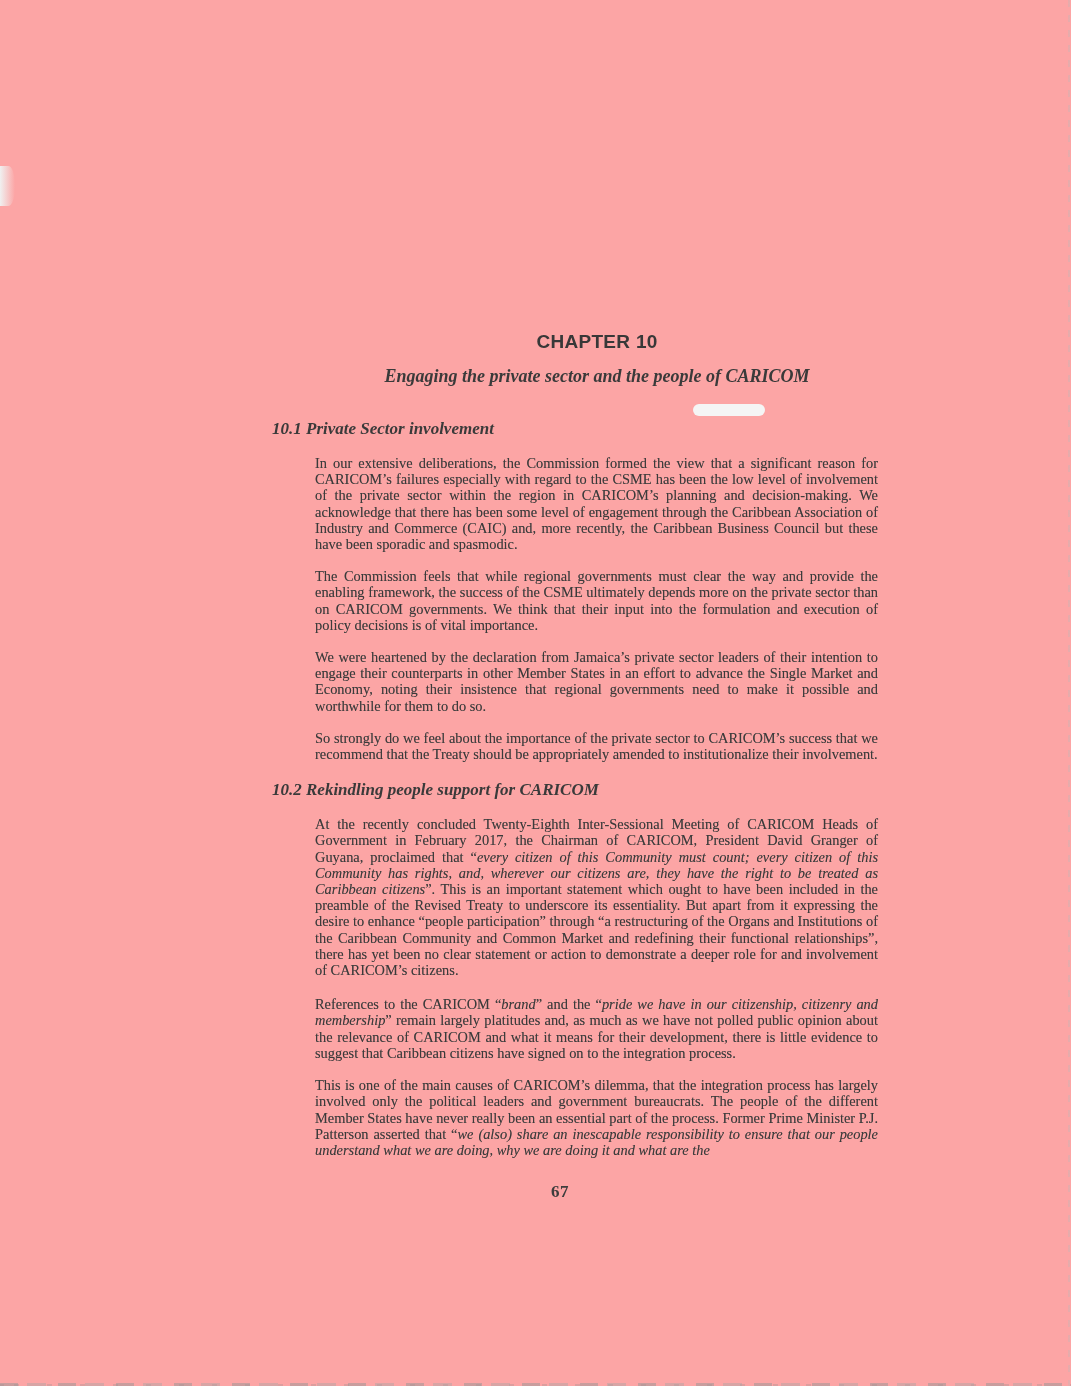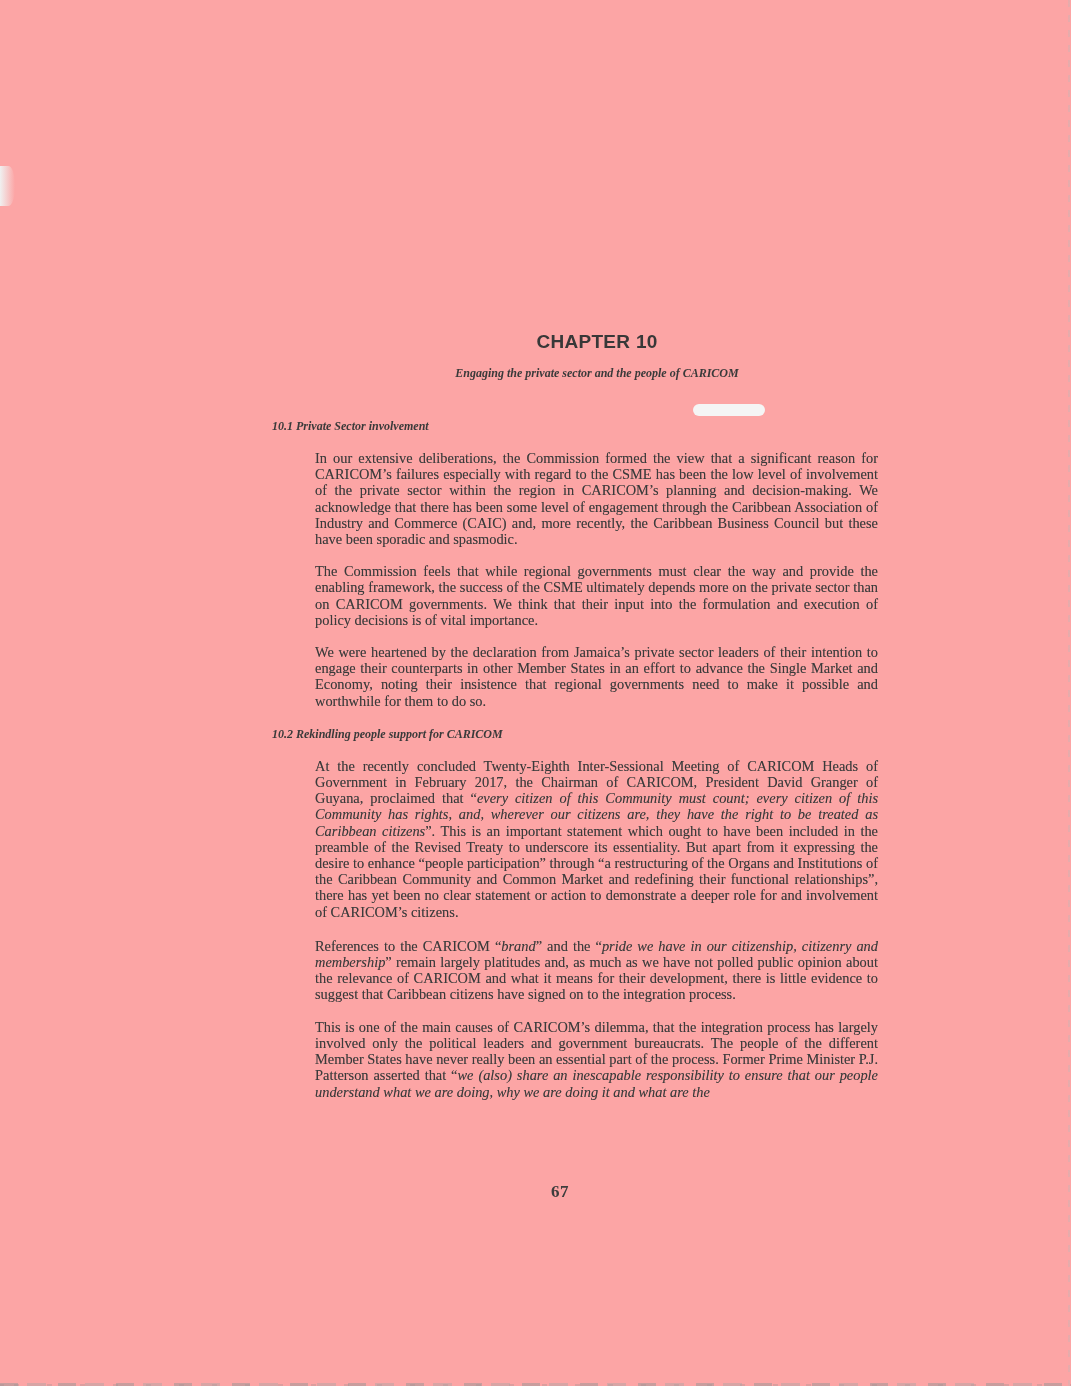--- a/index.html
+++ b/index.html
@@ -25,36 +25,36 @@
     margin: 0;
     font-family: "Liberation Sans", sans-serif;
     font-size: 19px;
     font-weight: 700;
     letter-spacing: 0.3px;
     color: #383838;
   }
   .chapter-title {
     margin: 13px 0 0 0;
     font-family: "Liberation Serif", serif;
-    font-size: 12px;
+    font-size: 18px;
     font-weight: 700;
     font-style: italic;
     color: #3a3a3a;
   }
   
   .sections {
     position: absolute;
     top: 419px; left: 272px; width: 606px;
   }
   section.doc-section { margin: 0; padding: 0; }
   section.doc-section + section.doc-section { margin-top: 18px; }
   .sec-heading {
     margin: 0 0 10px 0;
     font-family: "Liberation Serif", serif;
-    font-size: 12px;
+    font-size: 17px;
     font-weight: 700;
     font-style: italic;
     color: #3a3a3a;
   }
   .body-para {
     margin: 16px 0 13px 43px;
     width: 563px;
     text-align: justify;
     font-size: 14.4px;
     line-height: 16.2px;
@@ -115,20 +115,21 @@
     <h1 class="chapter-label">CHAPTER 10</h1>
     <h2 class="chapter-title">Engaging the private sector and the people of CARICOM</h2>
   </header>
 
   <main class="sections">
       <section class="doc-section">
         <h3 class="sec-heading">10.1 Private Sector involvement</h3>
         <p class="body-para"><span>In our extensive deliberations, the Commission formed the view that a significant reason for CARICOM’s failures especially with regard to the CSME has been the low level of involvement of the private sector within the region in CARICOM’s planning and decision-making. We acknowledge that there has been some level of engagement through the Caribbean Association of Industry and Commerce (CAIC) and, more recently, the Caribbean Business Council but these have been sporadic and spasmodic.</span></p>
         <p class="body-para"><span>The Commission feels that while regional governments must clear the way and provide the enabling framework, the success of the CSME ultimately depends more on the private sector than on CARICOM governments. We think that their input into the formulation and execution of policy decisions is of vital importance.</span></p>
         <p class="body-para"><span>We were heartened by the declaration from Jamaica’s private sector leaders of their intention to engage their counterparts in other Member States in an effort to advance the Single Market and Economy, noting their insistence that regional governments need to make it possible and worthwhile for them to do so.</span></p>
+        <p class="body-para"><span>So strongly do we feel about the importance of the private sector to CARICOM’s success that we recommend that the Treaty should be appropriately amended to institutionalize their involvement.</span></p>
       </section>
       <section class="doc-section">
         <h3 class="sec-heading">10.2 Rekindling people support for CARICOM</h3>
         <p class="body-para wide-gap"><span>At the recently concluded Twenty-Eighth Inter-Sessional Meeting of CARICOM Heads of Government in February 2017, the Chairman of CARICOM, President David Granger of Guyana, proclaimed that “</span><em>every citizen of this Community must count; every citizen of this Community has rights, and, wherever our citizens are, they have the right to be treated as Caribbean citizens</em><span>”. This is an important statement which ought to have been included in the preamble of the Revised Treaty to underscore its essentiality. But apart from it expressing the desire to enhance “people participation” through “a restructuring of the Organs and Institutions of the Caribbean Community and Common Market and redefining their functional relationships”, there has yet been no clear statement or action to demonstrate a deeper role for and involvement of CARICOM’s citizens.</span></p>
         <p class="body-para"><span>References to the CARICOM “</span><em>brand</em><span>” and the “</span><em>pride we have in our citizenship, citizenry and membership</em><span>” remain largely platitudes and, as much as we have not polled public opinion about the relevance of CARICOM and what it means for their development, there is little evidence to suggest that Caribbean citizens have signed on to the integration process.</span></p>
         <p class="body-para"><span>This is one of the main causes of CARICOM’s dilemma, that the integration process has largely involved only the political leaders and government bureaucrats. The people of the different Member States have never really been an essential part of the process. Former Prime Minister P.J. Patterson asserted that “</span><em>we (also) share an inescapable responsibility to ensure that our people understand what we are doing, why we are doing it and what are the</em></p>
       </section>
     </main>
 
   <div class="page-number">67</div>

